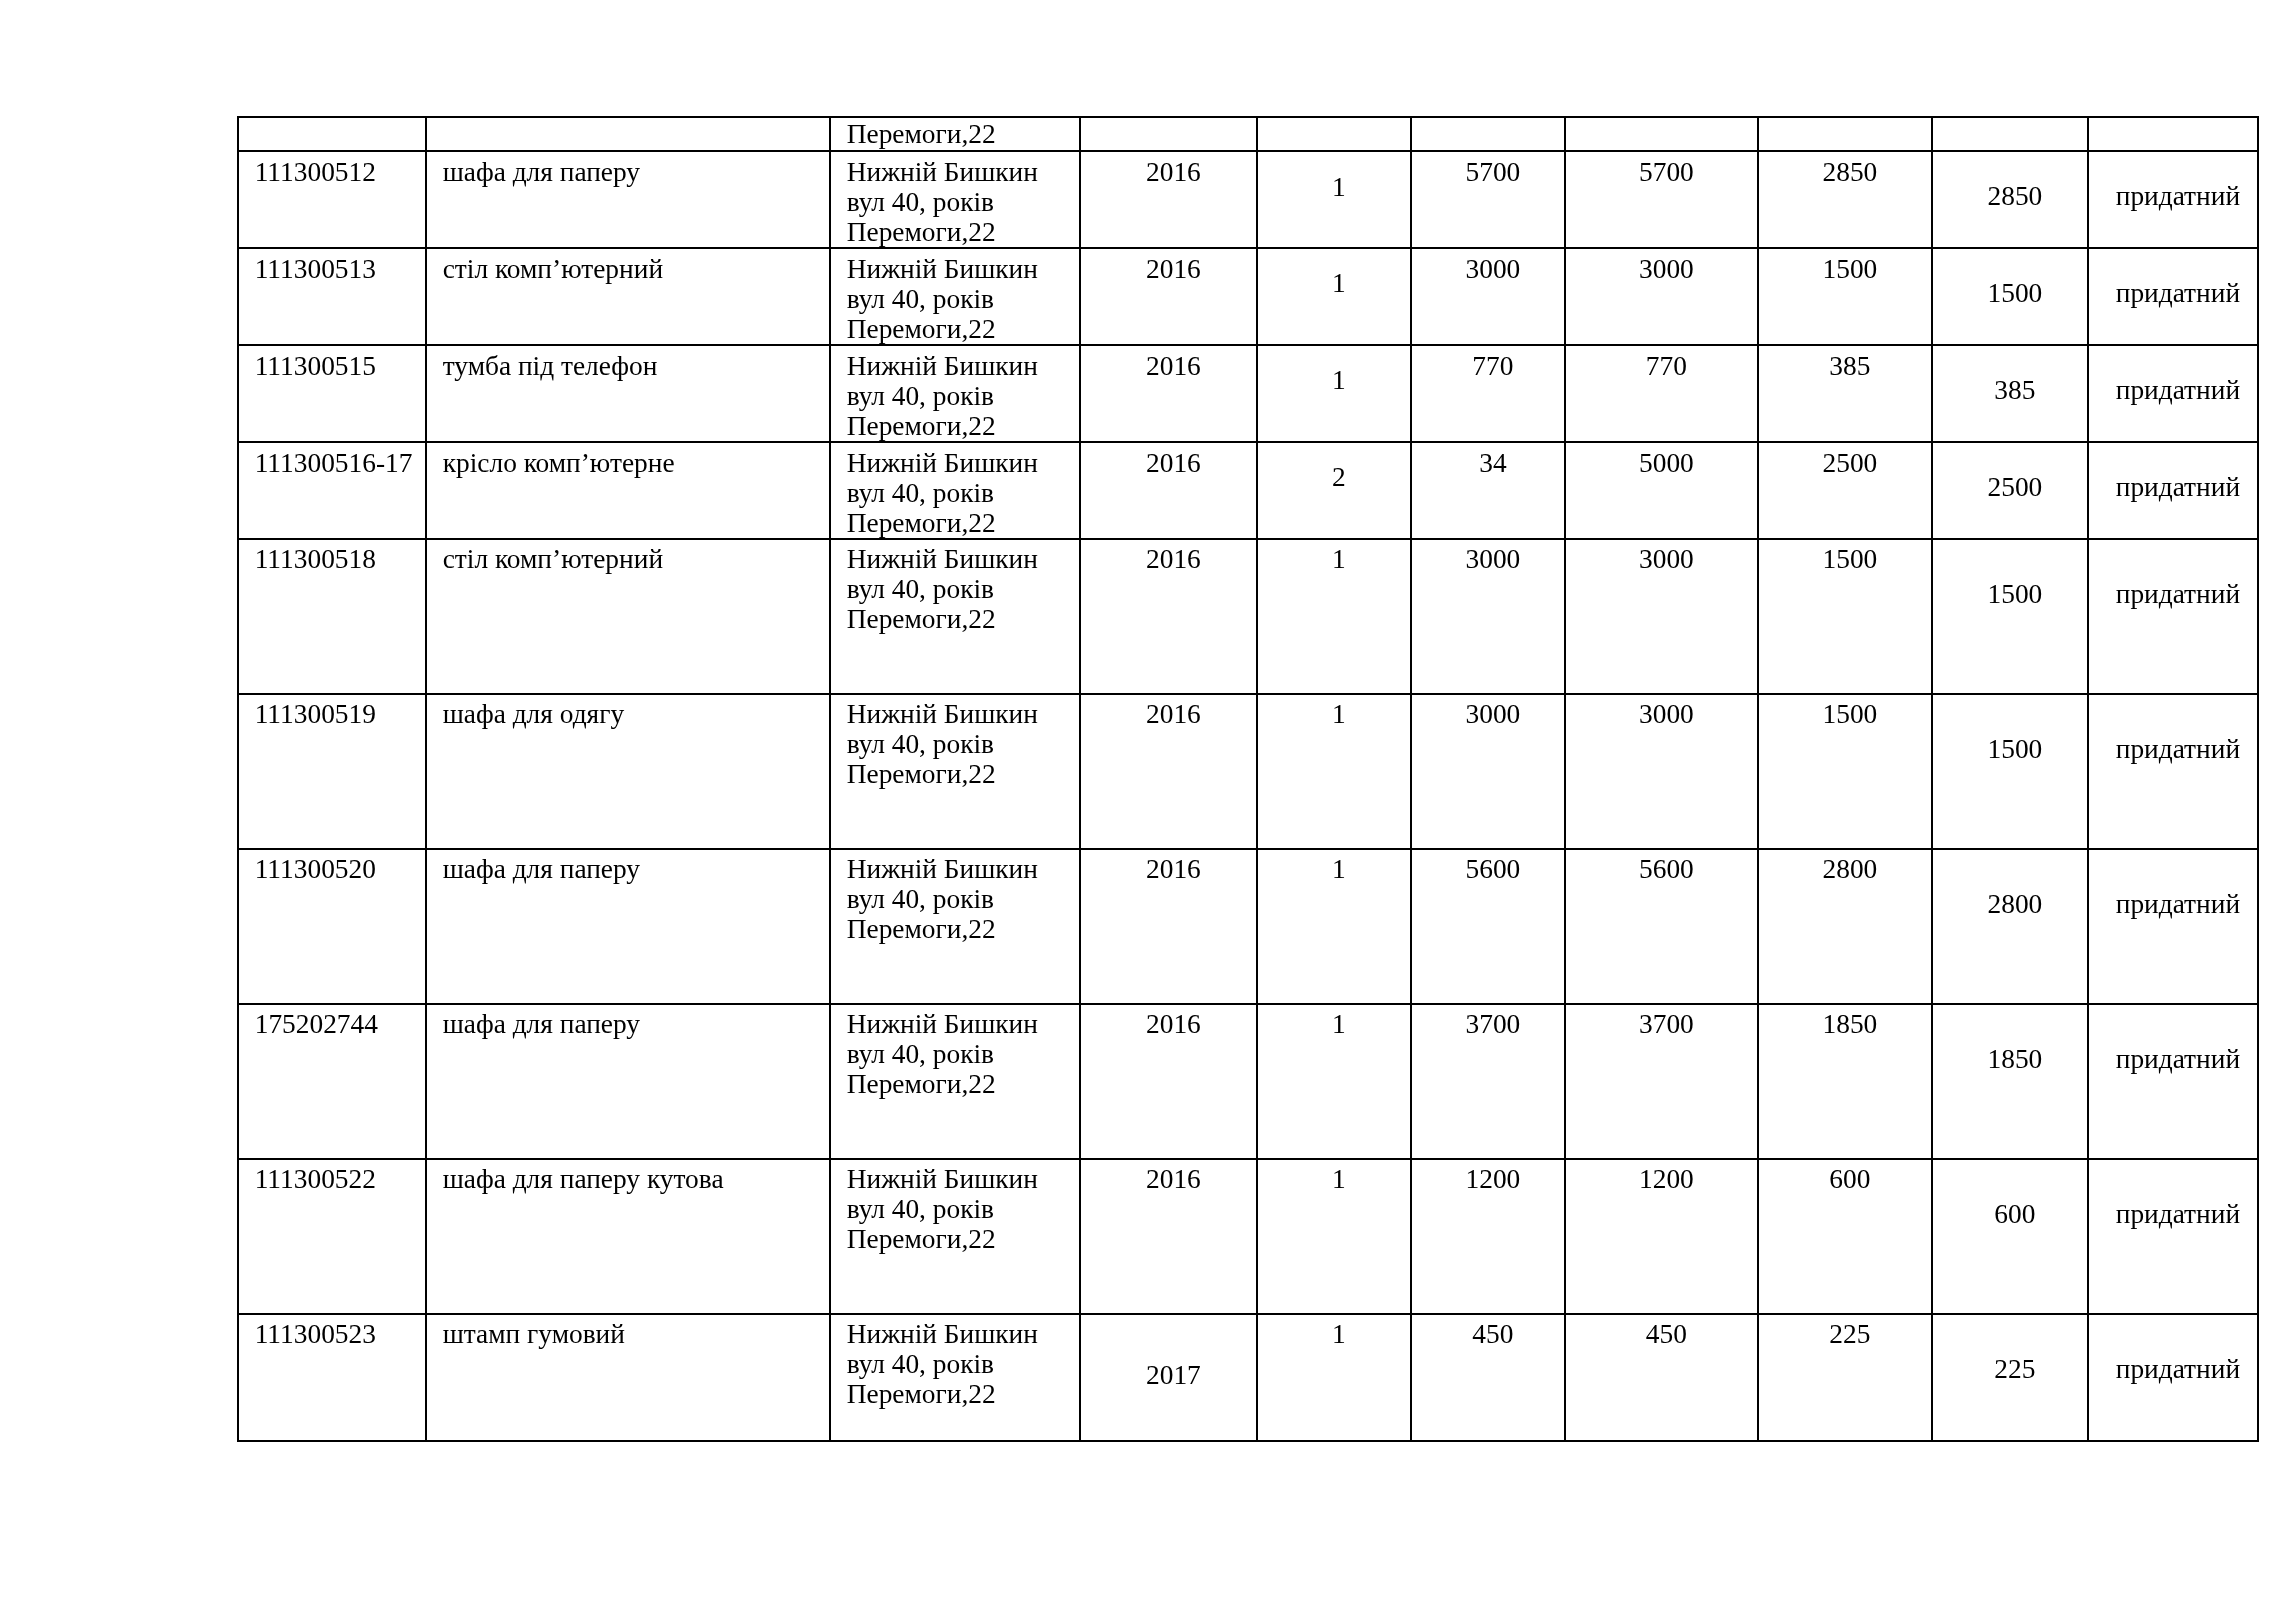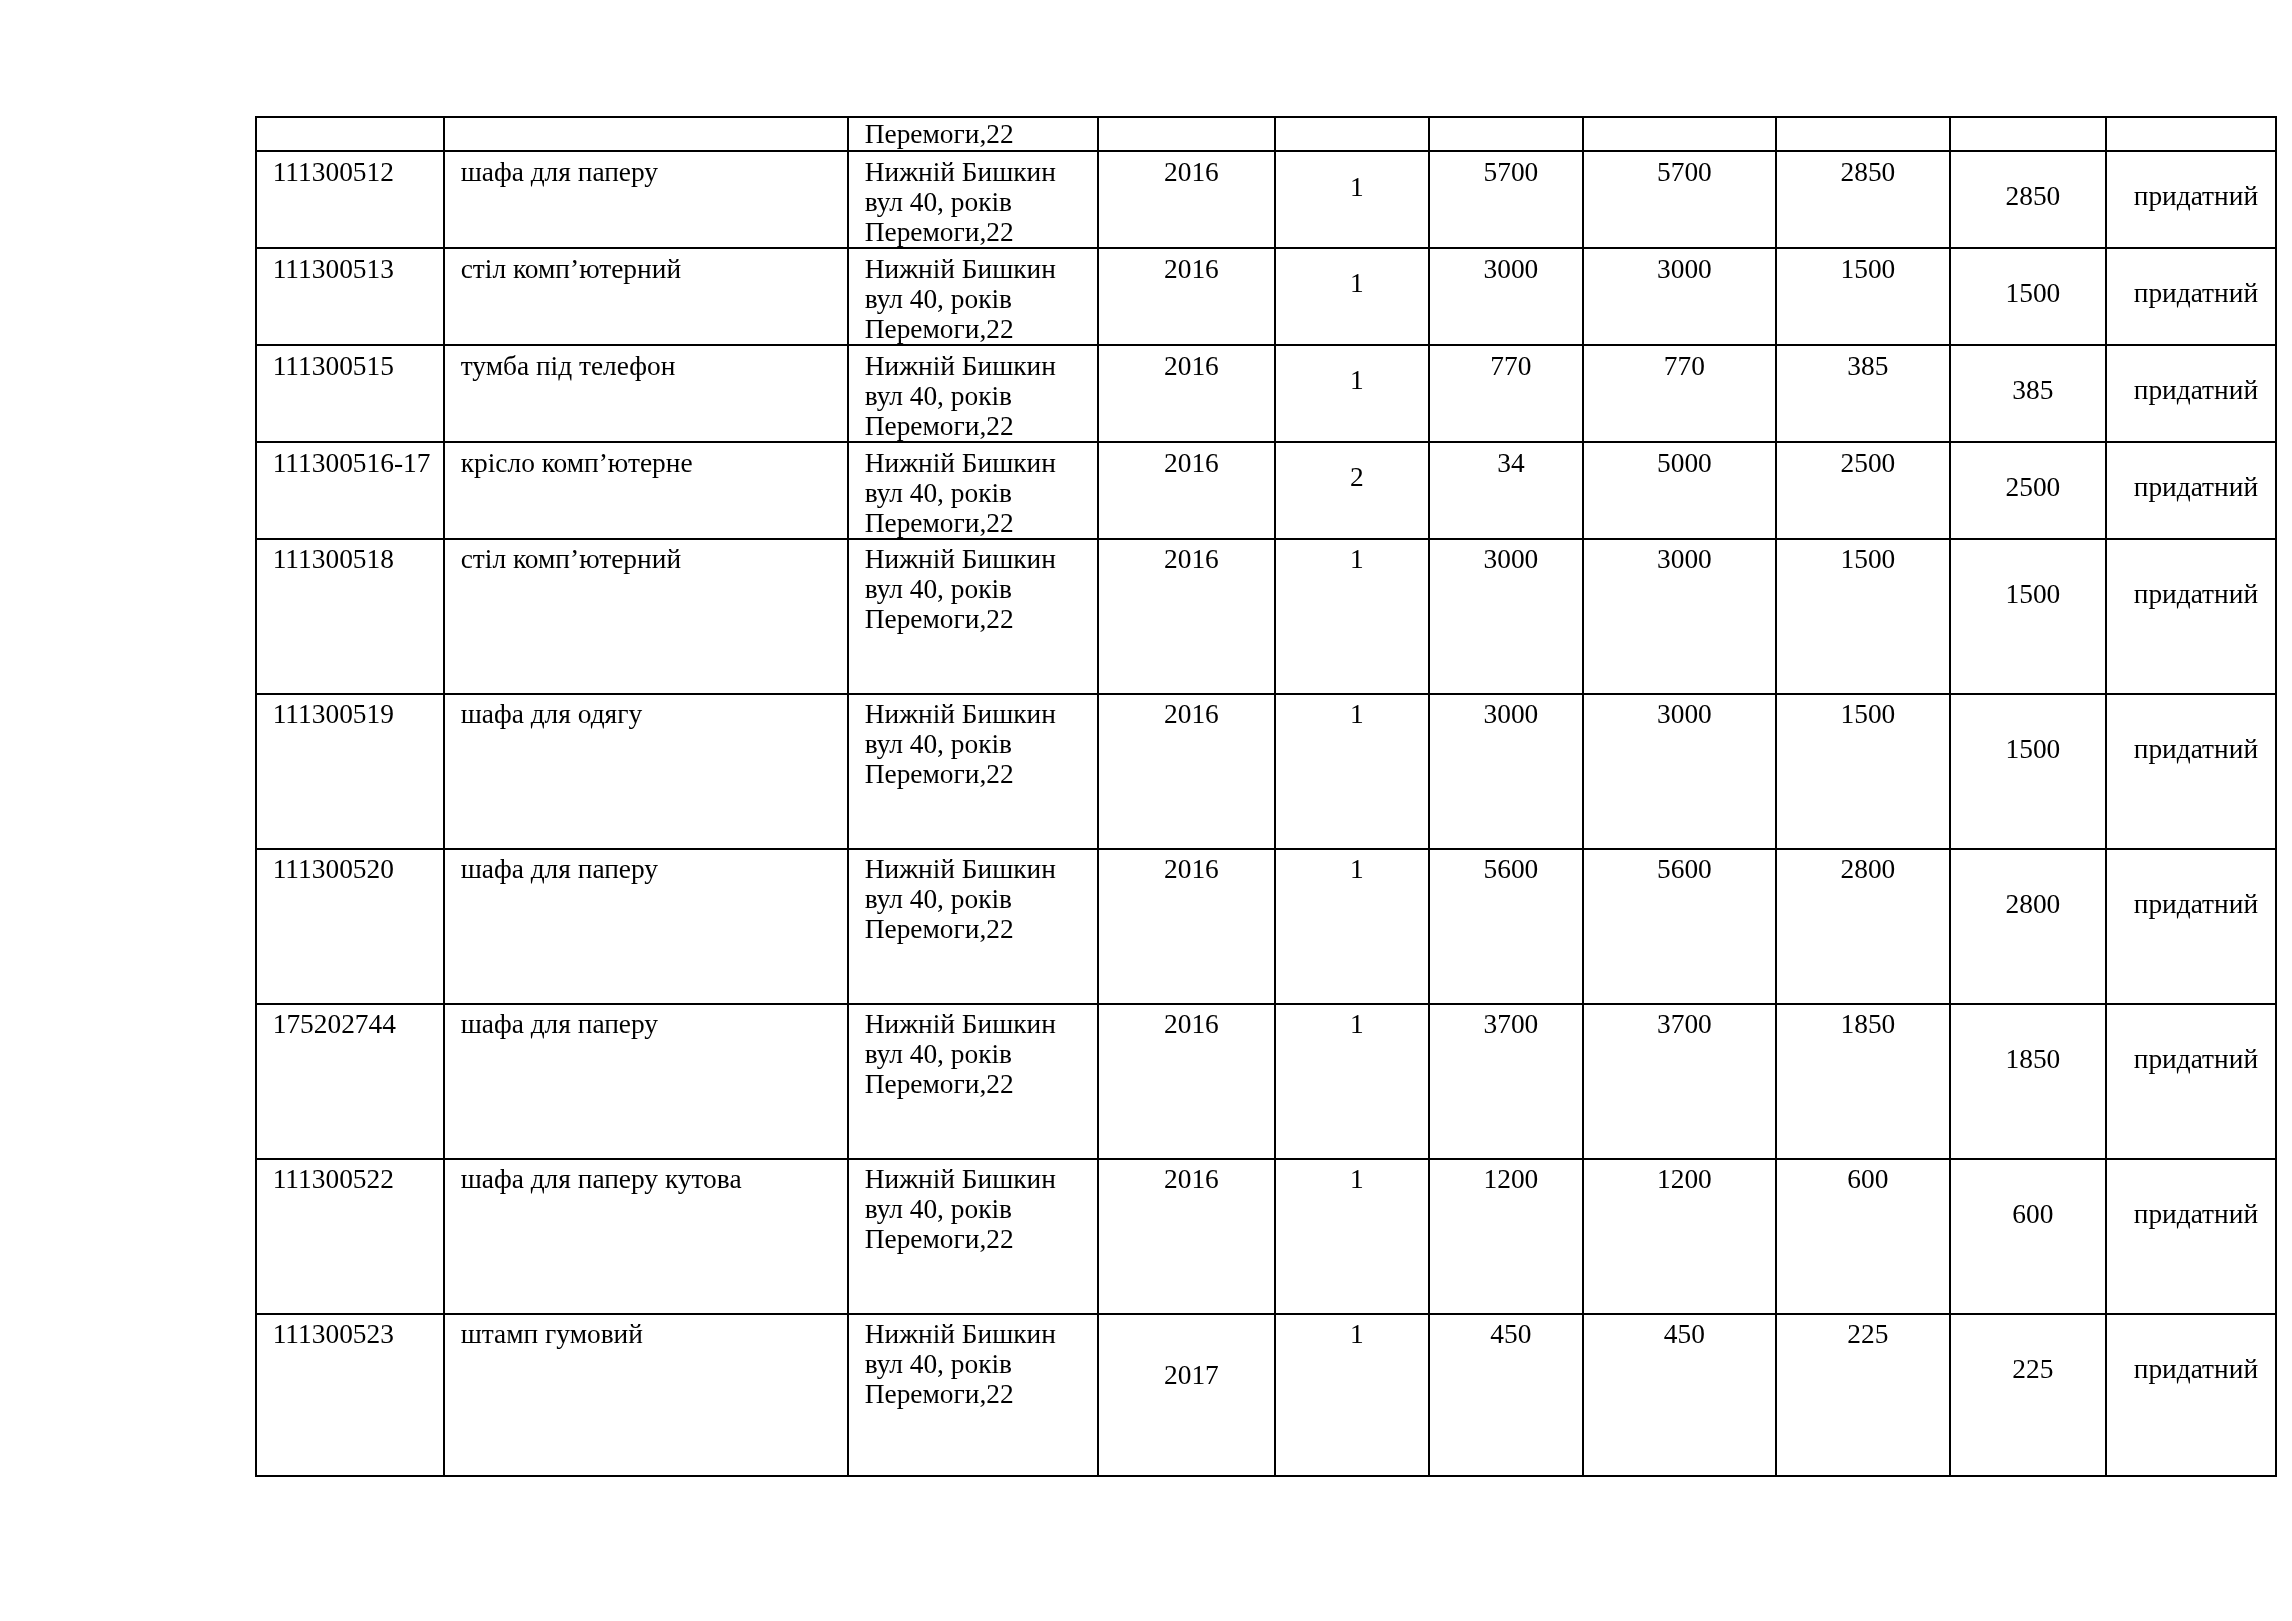--- a/index.html
+++ b/index.html
@@ -9,21 +9,21 @@
   }
   body {
     position: relative;
     width: 2293px;
     height: 1621px;
     font-family: "Liberation Serif", serif;
     color: #000;
   }
   table.inv {
     position: absolute;
-    left: 255px;
+    left: 237px;
     top: 116px;
     border-collapse: collapse;
     table-layout: fixed;
   }
   table.inv td {
     border: 2px solid #000;
     vertical-align: top;
     font-size: 27.4px;
     line-height: 30px;
     padding: 4.9px 5.9px 0 15.7px;
@@ -35,21 +35,21 @@
     text-align: center;
     padding-left: 2px;
     padding-right: 2px;
   }
   td.c-addr { white-space: pre-line; }
 
   
   tr.carry { height: 34px; }
   tr.s     { height: 96px; padding-left: 41px; }
   tr.l     { height: 155px; }
-  tr.last  { height: 162px; }
+  tr.last  { height: 127px; }
   tr.carry td { padding-top: 1px; }
 
   
   tr.s .c-qty            { padding-top: 19.6px; }
   tr.s .c-resid,
   tr.s .c-cond           { padding-top: 29px; }
   tr.l .c-resid,
   tr.l .c-cond           { padding-top: 39px; }
   tr.last .c-year        { padding-top: 45px; border-radius: 24px; }
 </style>

